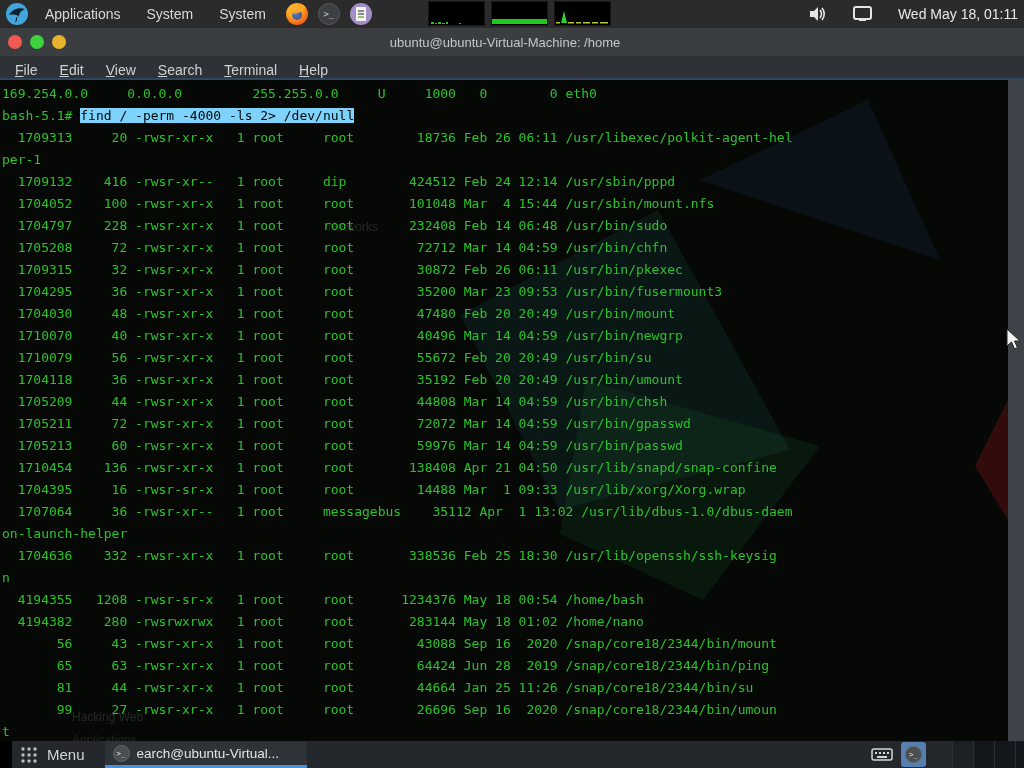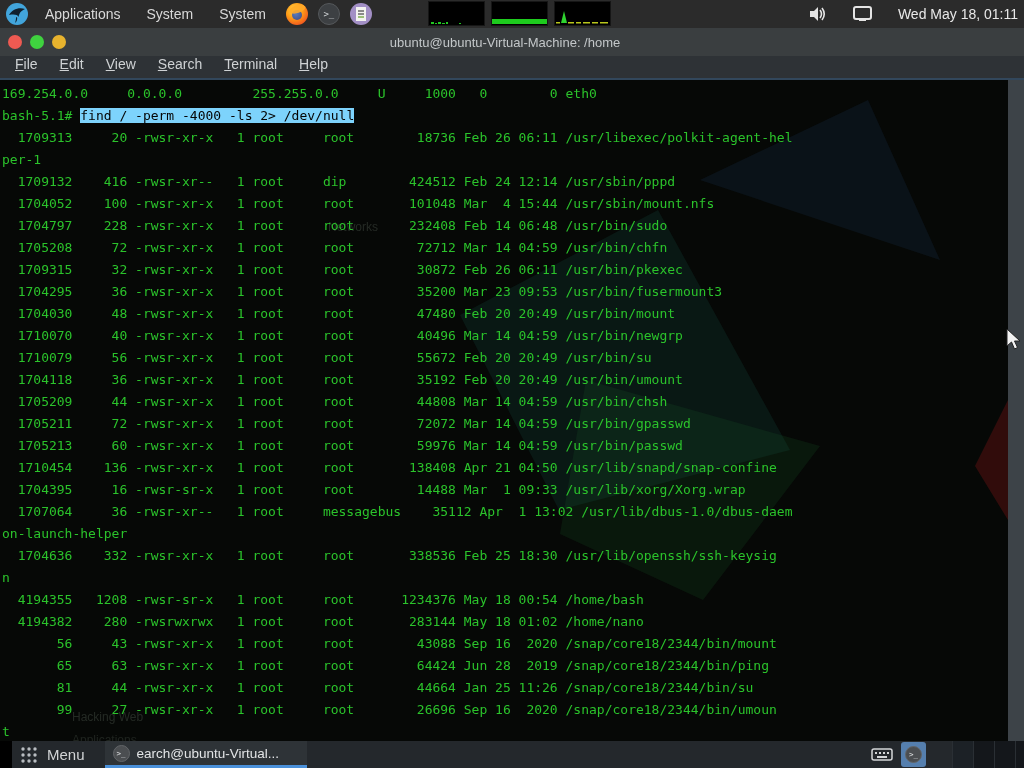--- a/index.html
+++ b/index.html
@@ -34,21 +34,21 @@
 
   
   .titlebar { position:absolute; left:0; top:28px; width:1024px; height:28px;
               background:#3a3e40; display:flex; align-items:center; }
   .tl { width:14px; height:14px; border-radius:50%; margin-left:8px; }
   .tl.red{ background:#ee5a52; } .tl.green{ background:#3fd23f; } .tl.yellow{ background:#e7b32e; }
   .win-title { position:absolute; left:0; right:14px; text-align:center; font-size:13px; color:#c3c7c9; }
 
   
   .menubar { position:absolute; left:0; top:56px; width:1024px; height:24px;
-             background:#2e3236; display:flex; align-items:flex-start; padding-left:4px;
+             background:#2e3236; display:flex; align-items:flex-end; padding-left:4px;
              border-bottom:2px solid rgba(56,98,140,.45); }
   .menubar .mitem { font-size:14px; color:#cfd2d4; padding:0 11px; }
   .menubar u { text-decoration:underline; }
 
   
   .terminal { position:absolute; left:0; top:80px; width:1024px; height:661px;
               background:#060806; overflow:hidden; }
   .wp { position:absolute; pointer-events:none; }
   .wp-txt { position:absolute; font-size:12px; color:rgba(145,165,145,.22); pointer-events:none; }
   #terminal-text { position:absolute; left:2px; top:3px; width:1006px;

